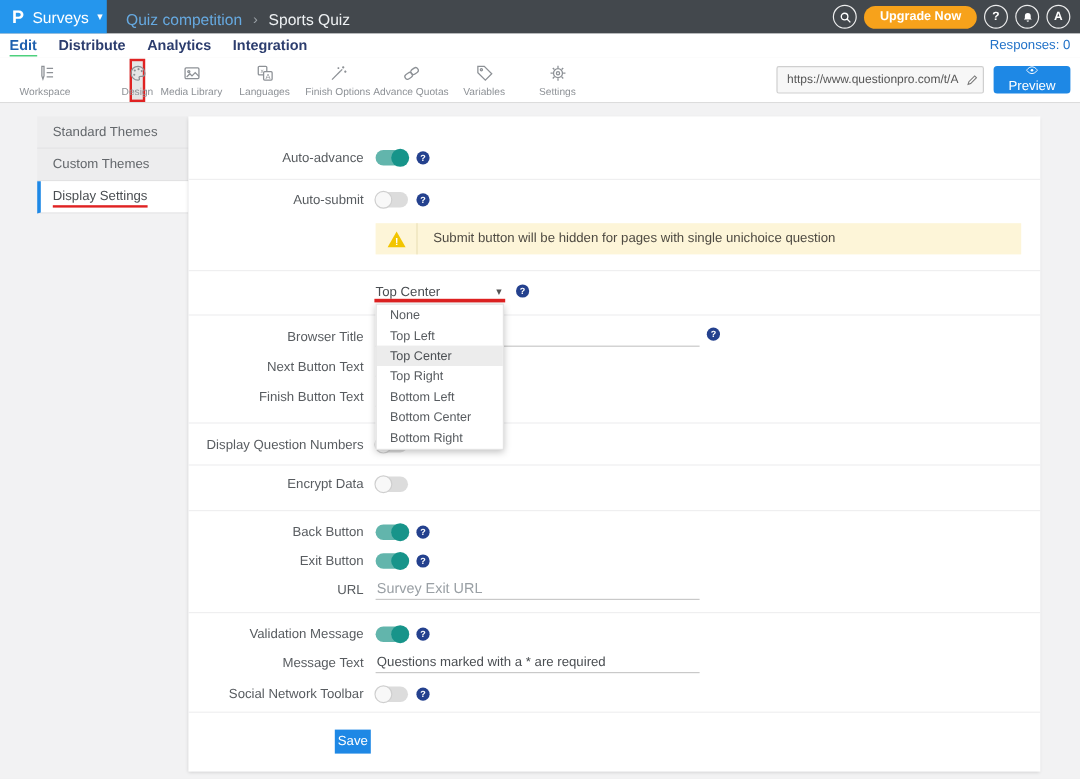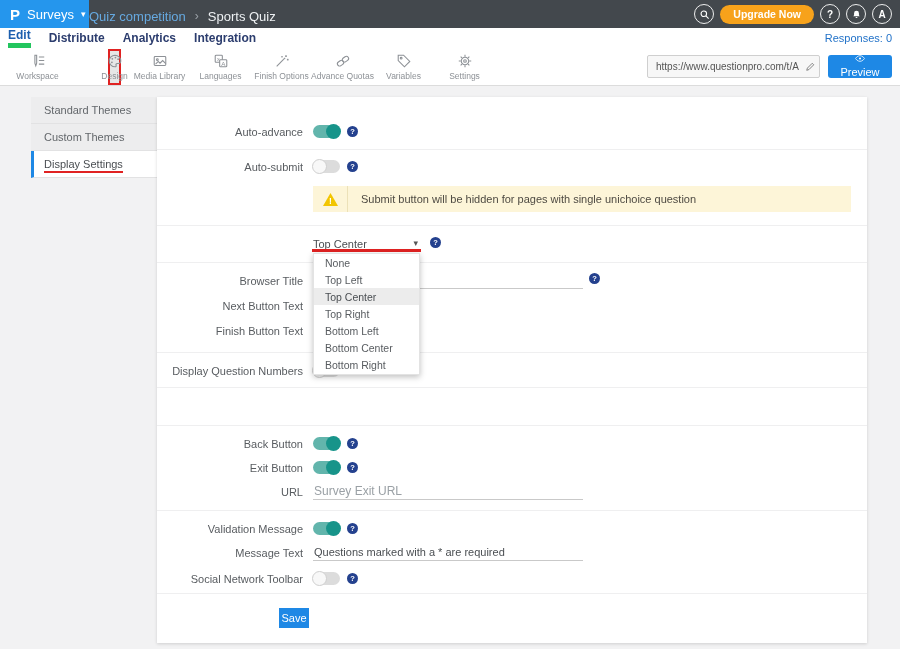--- a/index.html
+++ b/index.html
@@ -6,35 +6,35 @@
   body { font-family:"Liberation Sans","DejaVu Sans",sans-serif; background:#e8e8e8; }
   .page { position:relative; width:900px; height:649px; overflow:hidden; background:#f2f2f3; }
 
   
   .topbar { position:absolute; left:0; top:0; width:900px; height:28px; background:#43484d; }
   .logo-area { position:absolute; left:0; top:0; width:89px; height:28px; background:#2596ed;
                display:flex; align-items:center; padding-left:10px; gap:7px; cursor:pointer; }
   .logo-p { color:#fff; font-weight:bold; font-size:15px; }
   .logo-surveys { color:#fff; font-size:13px; }
   .logo-caret { color:#fff; font-size:9px; }
-  .crumbs { position:absolute; left:89px; top:0; height:32px; display:flex; align-items:center; gap:9px; font-size:13px;justify-content:flex-end; }
+  .crumbs { position:absolute; left:105px; top:0; height:32px; display:flex; align-items:center; gap:9px; font-size:13px;justify-content:flex-end; }
   .crumb-parent { color:#66a9e0; cursor:pointer; }
   .crumb-sep { color:#9aa0a6; font-size:12px; }
   .crumb-current { color:#eef1f3; }
   .top-right { position:absolute; right:8px; top:0; height:28px; display:flex; align-items:center; gap:6px; }
   .circle-btn { width:20px; height:20px; border:1.5px solid rgba(255,255,255,.9); border-radius:50%;
                 display:flex; align-items:center; justify-content:center; color:#fff; font-size:10px; font-weight:bold; cursor:pointer; }
   .upgrade { height:19px; padding:0 13px; background:#f7a21b; border:none; border-radius:10px;
              color:#fff; font-size:10.5px; font-weight:bold; cursor:pointer; font-family:inherit; }
 
   
   .navrow { position:absolute; left:0; top:28px; width:900px; height:20px; background:#fff; }
   .nav-links { position:absolute; left:8px; top:0; height:20px; display:flex; gap:18px; align-items:center; }
   .nav-link { font-size:12px; font-weight:bold; color:#2c3d6e; cursor:pointer; line-height:16px; }
-  .nav-link.active { color:#1d5fae; border-bottom:6px solid #22c55e; }
+  .nav-link.active { color:#1d5fae; border-bottom:1px solid #22c55e; }
   .responses { position:absolute; right:8px; top:4px; font-size:11px; color:#2272c8; }
 
   
   .toolbar { position:absolute; left:0; top:48px; width:900px; height:38px; background:#fff; border-bottom:1px solid #dcdcdc; }
   .tb-items { position:absolute; left:7px; top:0; height:38px; display:flex; }
   .tb-item { width:61px; height:38px; cursor:pointer; }
   .tb-inner { height:36px; margin:1px 8px; display:flex; flex-direction:column; align-items:center; justify-content:center; gap:2px; }
   .tb-item.active .tb-inner { background:#e6e6e6; border:2px solid #e02222;margin-left:40px; }
   .tb-label { font-size:8.5px; color:#8d9196; white-space:nowrap; }
   .tb-icon svg { display:block; }
@@ -325,20 +325,26 @@
       <div class="sep" style="top:255px;"></div>
 
       <div class="row" style="top:265px;">
         <div class="row-label">Display Question Numbers</div>
         <div class="ctrl toggle off">
             <span class="knob"></span>
           </div>
       </div>
       <div class="sep" style="top:290px;"></div>
 
+      <div class="row" style="top:298px;">
+        <div class="row-label">Encrypt Data</div>
+        <div class="ctrl toggle off">
+            <span class="knob"></span>
+          </div>
+      </div>
       <div class="sep" style="top:328px;"></div>
 
       <div class="row" style="top:338px;">
         <div class="row-label">Back Button</div>
         <div class="ctrl toggle on">
             <span class="knob"></span>
           </div>
         <span class="help help-abs" style="left:190px;">?</span>
       </div>
 

